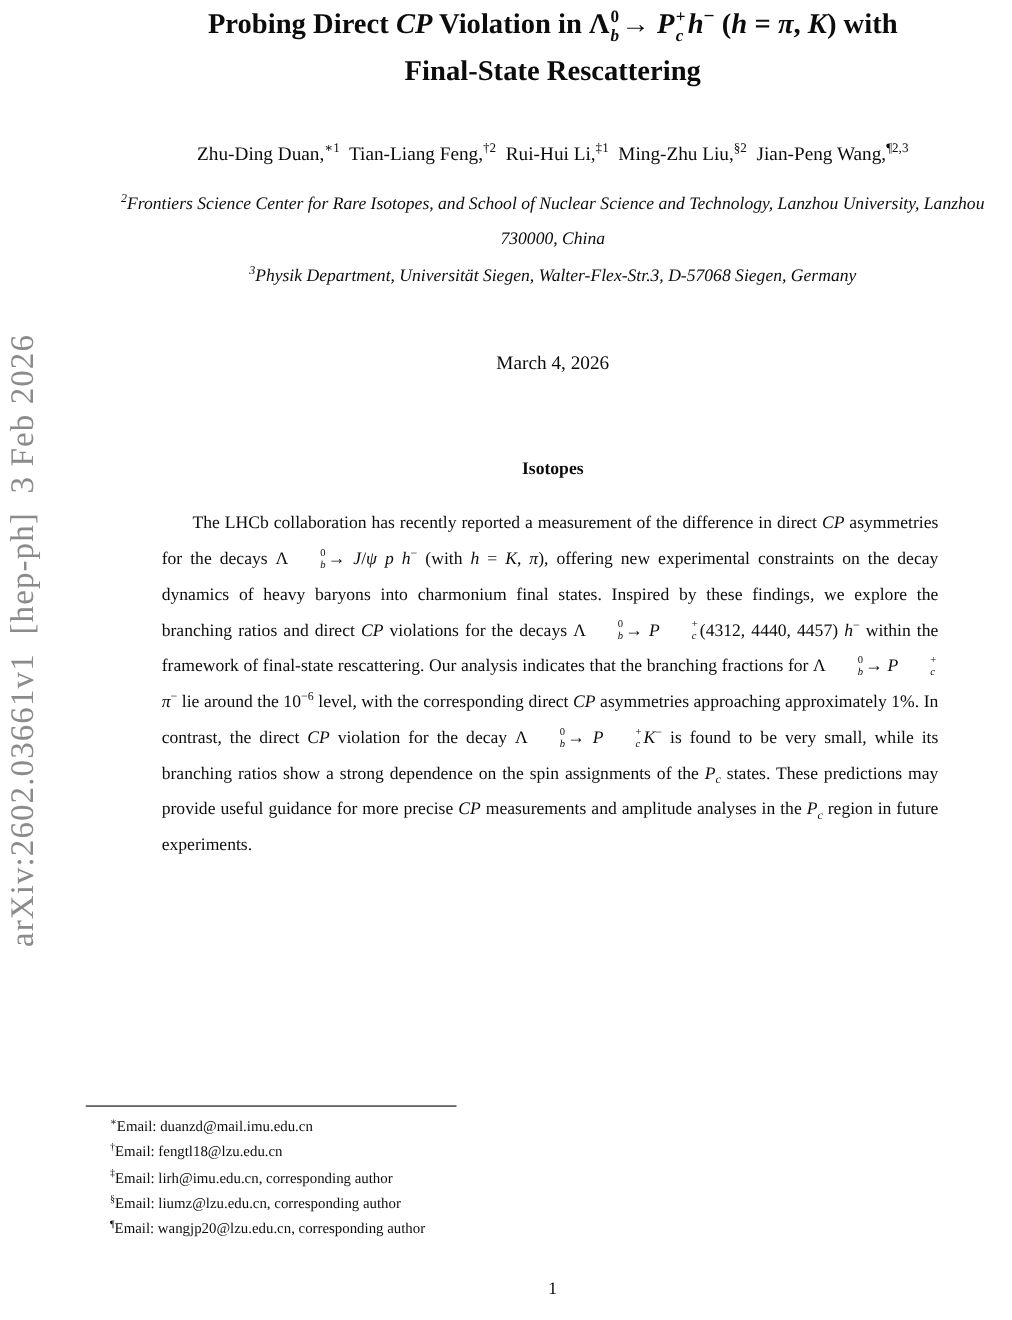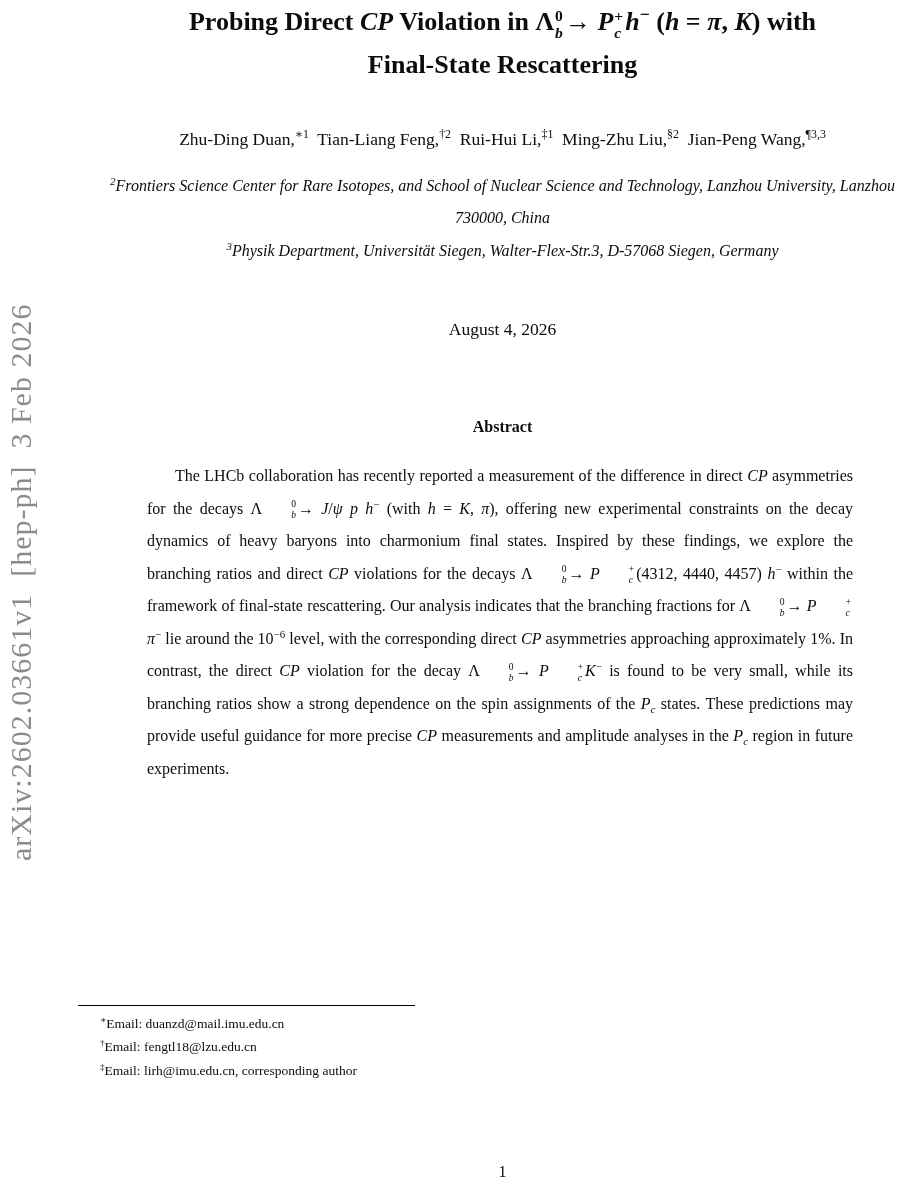--- a/index.html
+++ b/index.html
@@ -68,38 +68,40 @@
   <div class="arxiv-banner">arXiv:2602.03661v1  [hep-ph]  3 Feb 2026</div>
 
   <div class="main">
 
     <div class="title">
       <div class="line1">Probing Direct <i>CP</i> Violation in Λ<span class="ss"><span>0</span><span><i>b</i></span></span>→ <i>P</i><span class="ss"><span>+</span><span><i>c</i></span></span><i>h</i><sup>−</sup> (<i>h</i> = <i>π</i>, <i>K</i>) with</div>
       <div class="line2">Final-State Rescattering</div>
     </div>
 
     <div class="authors">
-      <div>Zhu-Ding Duan,<sup>∗1</sup>&nbsp; Tian-Liang Feng,<sup>†2</sup>&nbsp; Rui-Hui Li,<sup>‡1</sup>&nbsp; Ming-Zhu Liu,<sup>§2</sup>&nbsp; Jian-Peng Wang,<sup>¶3,3</sup></div>
+      <div>Zhu-Ding Duan,<sup>∗1</sup>&nbsp; Tian-Liang Feng,<sup>†2</sup>&nbsp; Rui-Hui Li,<sup>‡1</sup>&nbsp; Ming-Zhu Liu,<sup>§2</sup>&nbsp; Jian-Peng Wang,<sup>¶2,3</sup></div>
     </div>
 
     <div class="affiliations">
       <div><sup>2</sup>Frontiers Science Center for Rare Isotopes, and School of Nuclear Science and Technology, Lanzhou University, Lanzhou 730000, China</div>
       <div><sup>3</sup>Physik Department, Universität Siegen, Walter-Flex-Str.3, D-57068 Siegen, Germany</div>
     </div>
 
-    <div class="date">August 4, 2026</div>
+    <div class="date">March 4, 2026</div>
 
-    <div class="abstract-heading">Abstract</div>
+    <div class="abstract-heading">Isotopes</div>
 
     <div class="abstract-body">The LHCb collaboration has recently reported a measurement of the difference in direct <i>CP</i> asymmetries for the decays Λ<span class="ss"><span>0</span><span><i>b</i></span></span>→ <i>J</i>/<i>ψ p h</i><sup>−</sup> (with <i>h</i> = <i>K</i>, <i>π</i>), offering new experimental constraints on the decay dynamics of heavy baryons into charmonium final states. Inspired by these findings, we explore the branching ratios and direct <i>CP</i> violations for the decays Λ<span class="ss"><span>0</span><span><i>b</i></span></span>→ <i>P</i><span class="ss"><span>+</span><span><i>c</i></span></span>(4312, 4440, 4457) <i>h</i><sup>−</sup> within the framework of final-state rescattering. Our analysis indicates that the branching fractions for Λ<span class="ss"><span>0</span><span><i>b</i></span></span>→ <i>P</i><span class="ss"><span>+</span><span><i>c</i></span></span><i>π</i><sup>−</sup> lie around the 10<sup>−6</sup> level, with the corresponding direct <i>CP</i> asymmetries approaching approximately 1%. In contrast, the direct <i>CP</i> violation for the decay Λ<span class="ss"><span>0</span><span><i>b</i></span></span>→ <i>P</i><span class="ss"><span>+</span><span><i>c</i></span></span><i>K</i><sup>−</sup> is found to be very small, while its branching ratios show a strong dependence on the spin assignments of the <i>P<sub>c</sub></i> states. These predictions may provide useful guidance for more precise <i>CP</i> measurements and amplitude analyses in the <i>P<sub>c</sub></i> region in future experiments.</div>
 
     <div class="page-number">1</div>
 
   </div>
 
   <div class="footnotes">
     <div class="footnote-rule"></div>
     <div class="footnote"><sup>∗</sup>Email: duanzd@mail.imu.edu.cn</div>
     <div class="footnote"><sup>†</sup>Email: fengtl18@lzu.edu.cn</div>
     <div class="footnote"><sup>‡</sup>Email: lirh@imu.edu.cn, corresponding author</div>
+    <div class="footnote"><sup>§</sup>Email: liumz@lzu.edu.cn, corresponding author</div>
+    <div class="footnote"><sup>¶</sup>Email: wangjp20@lzu.edu.cn, corresponding author</div>
   </div>
 
 </div>
 
 </body></html>

